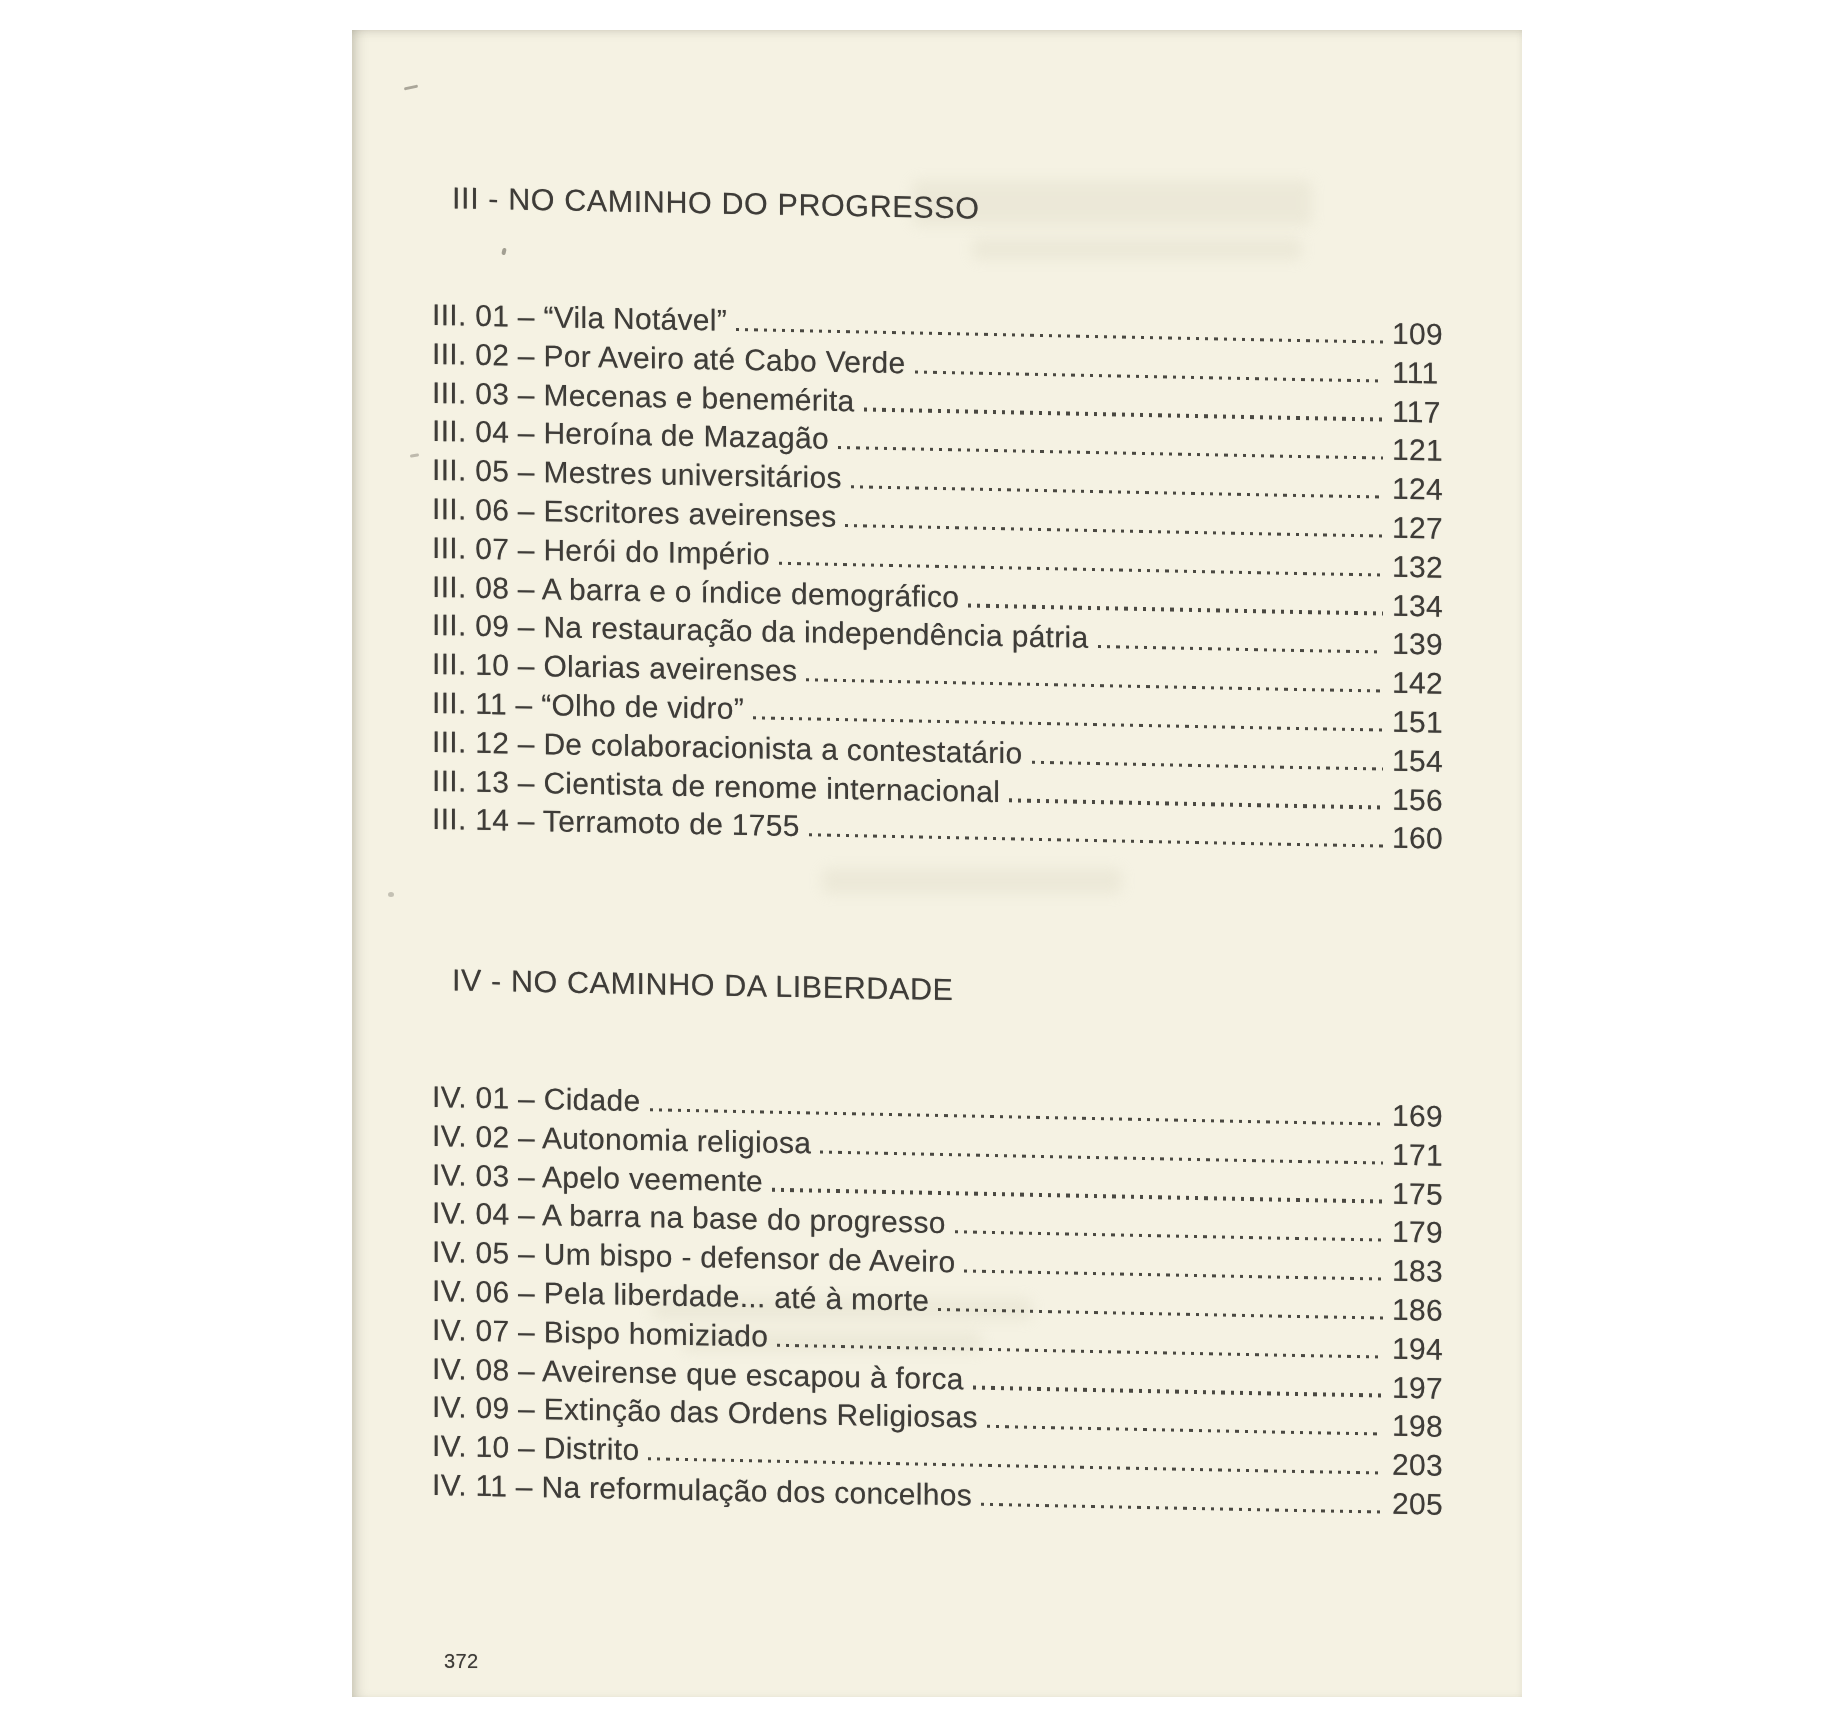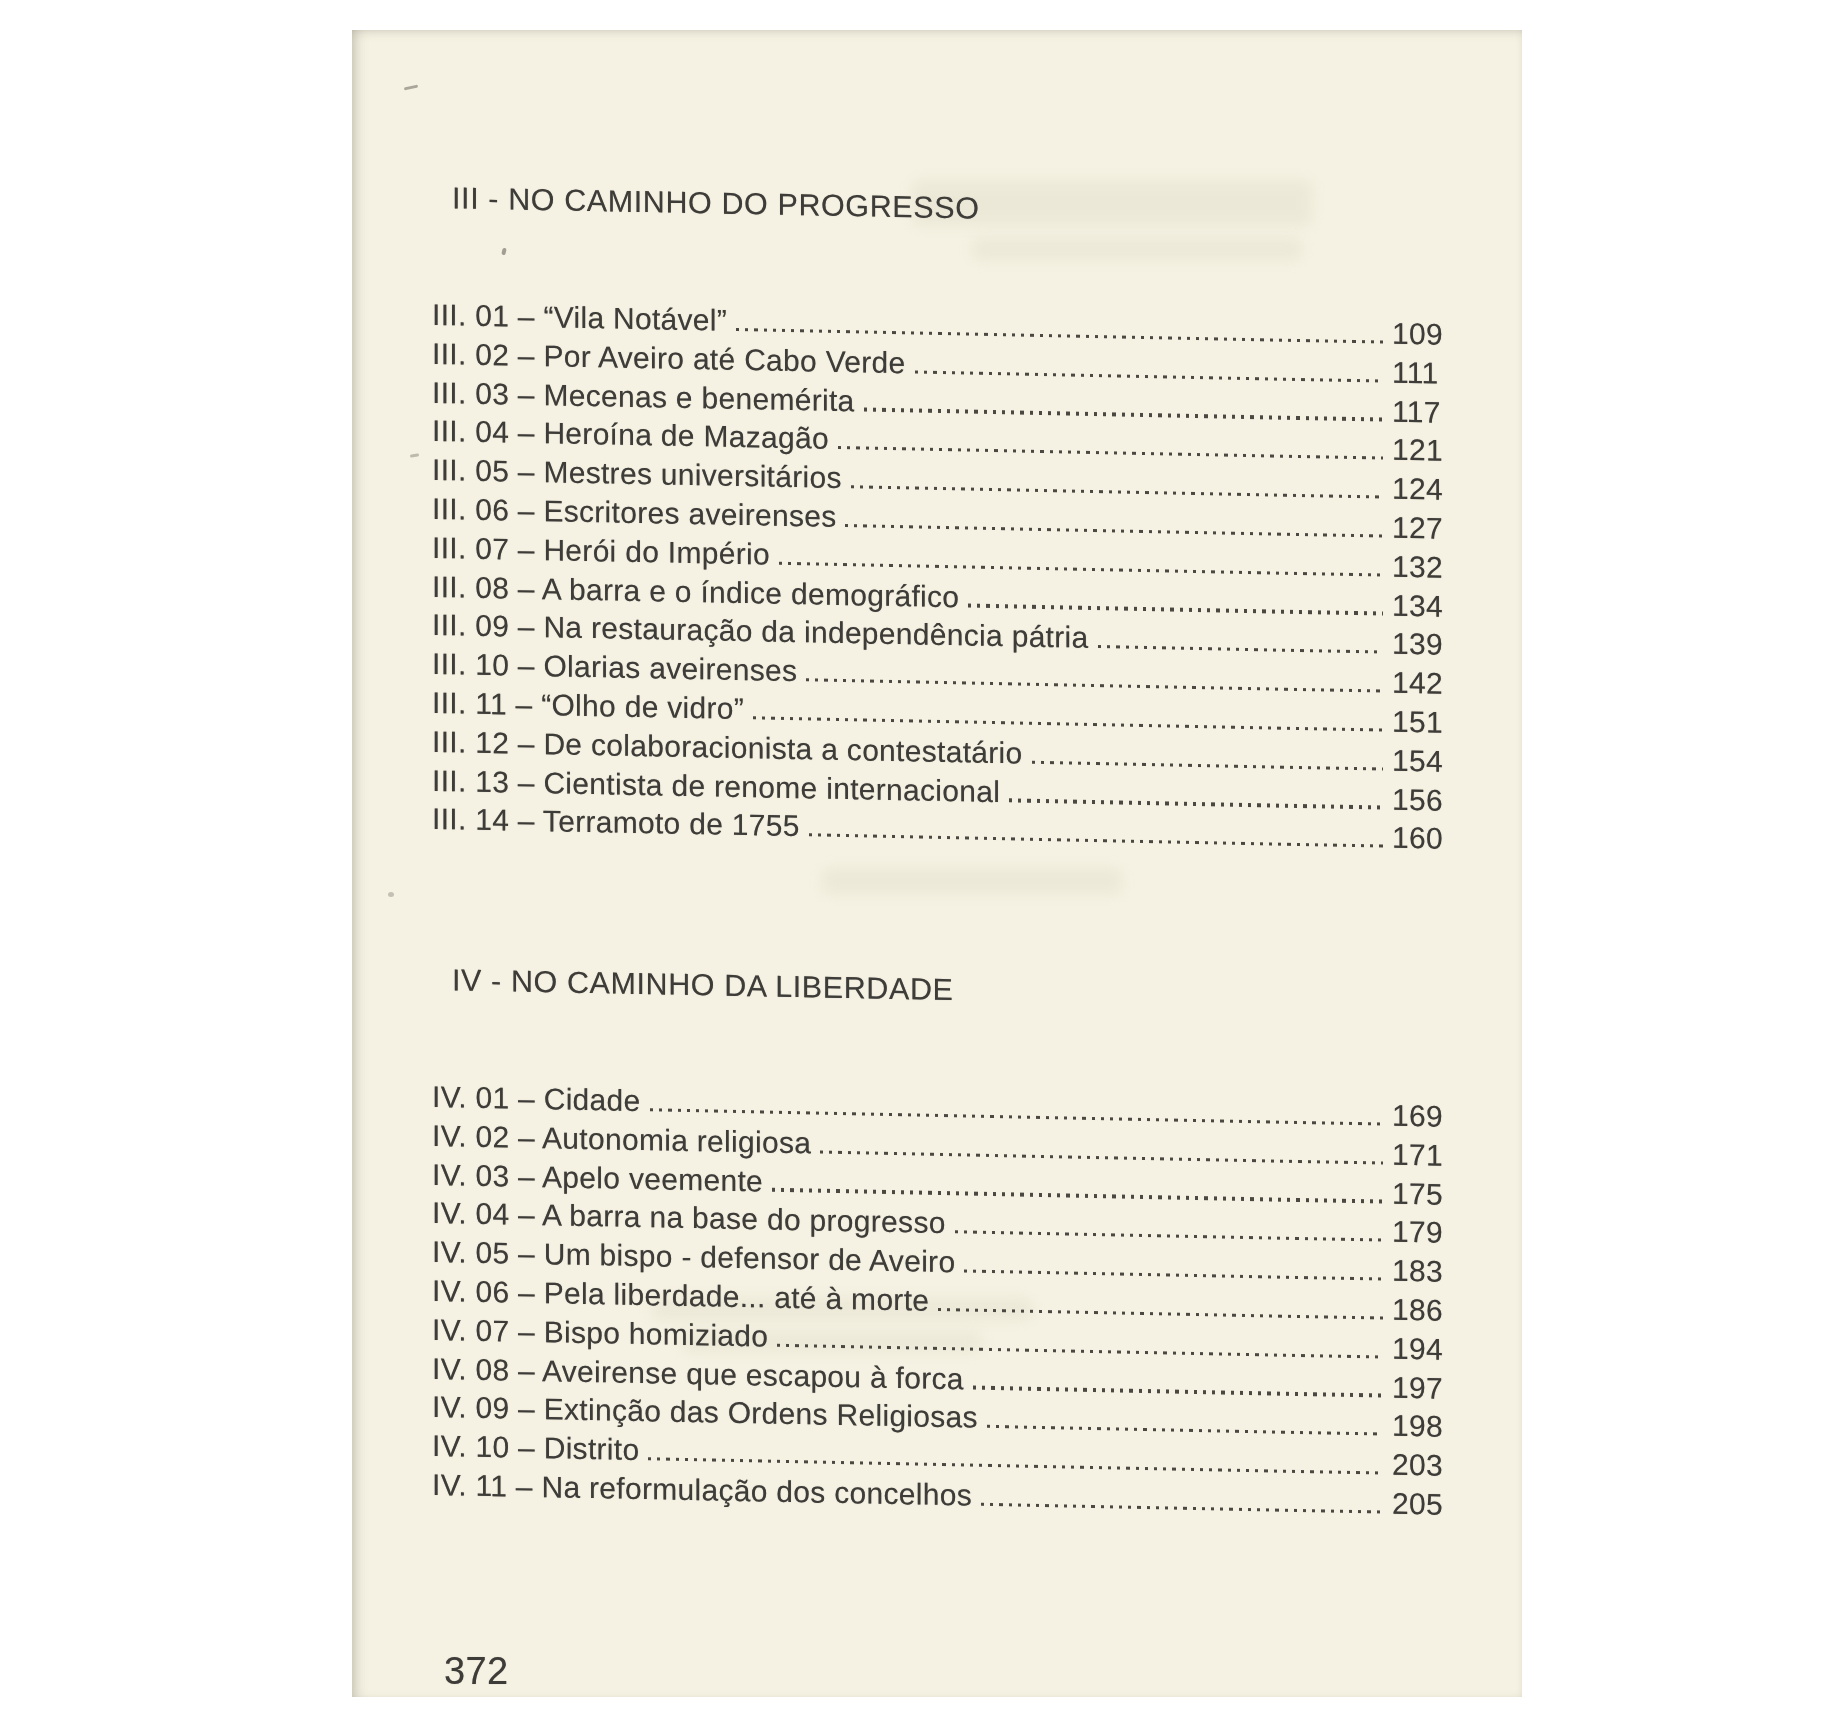--- a/index.html
+++ b/index.html
@@ -60,21 +60,21 @@
     height:38.8px;line-height:38.8px;white-space:nowrap;
   }
   .lbl{flex:0 0 auto;}
   .leader{
     flex:1 1 auto;height:3.2px;margin:0 9px 0 9px;
     background:repeating-linear-gradient(to right,#4a4841 0 3.2px,transparent 3.2px 9.2px);
   }
   .pg{flex:0 0 72px;text-align:left;}
   .footer-num{
     position:absolute;left:92px;top:1620px;
-    font-size:38px;letter-spacing:.4px;
+    font-size:20px;letter-spacing:.4px;
     text-shadow:0 0 .7px rgba(62,60,56,.55);
   }
 </style>
 </head>
 <body>
 
 <div class="page">
 
   <div class="ghost g1"></div>
   <div class="ghost g2"></div>

